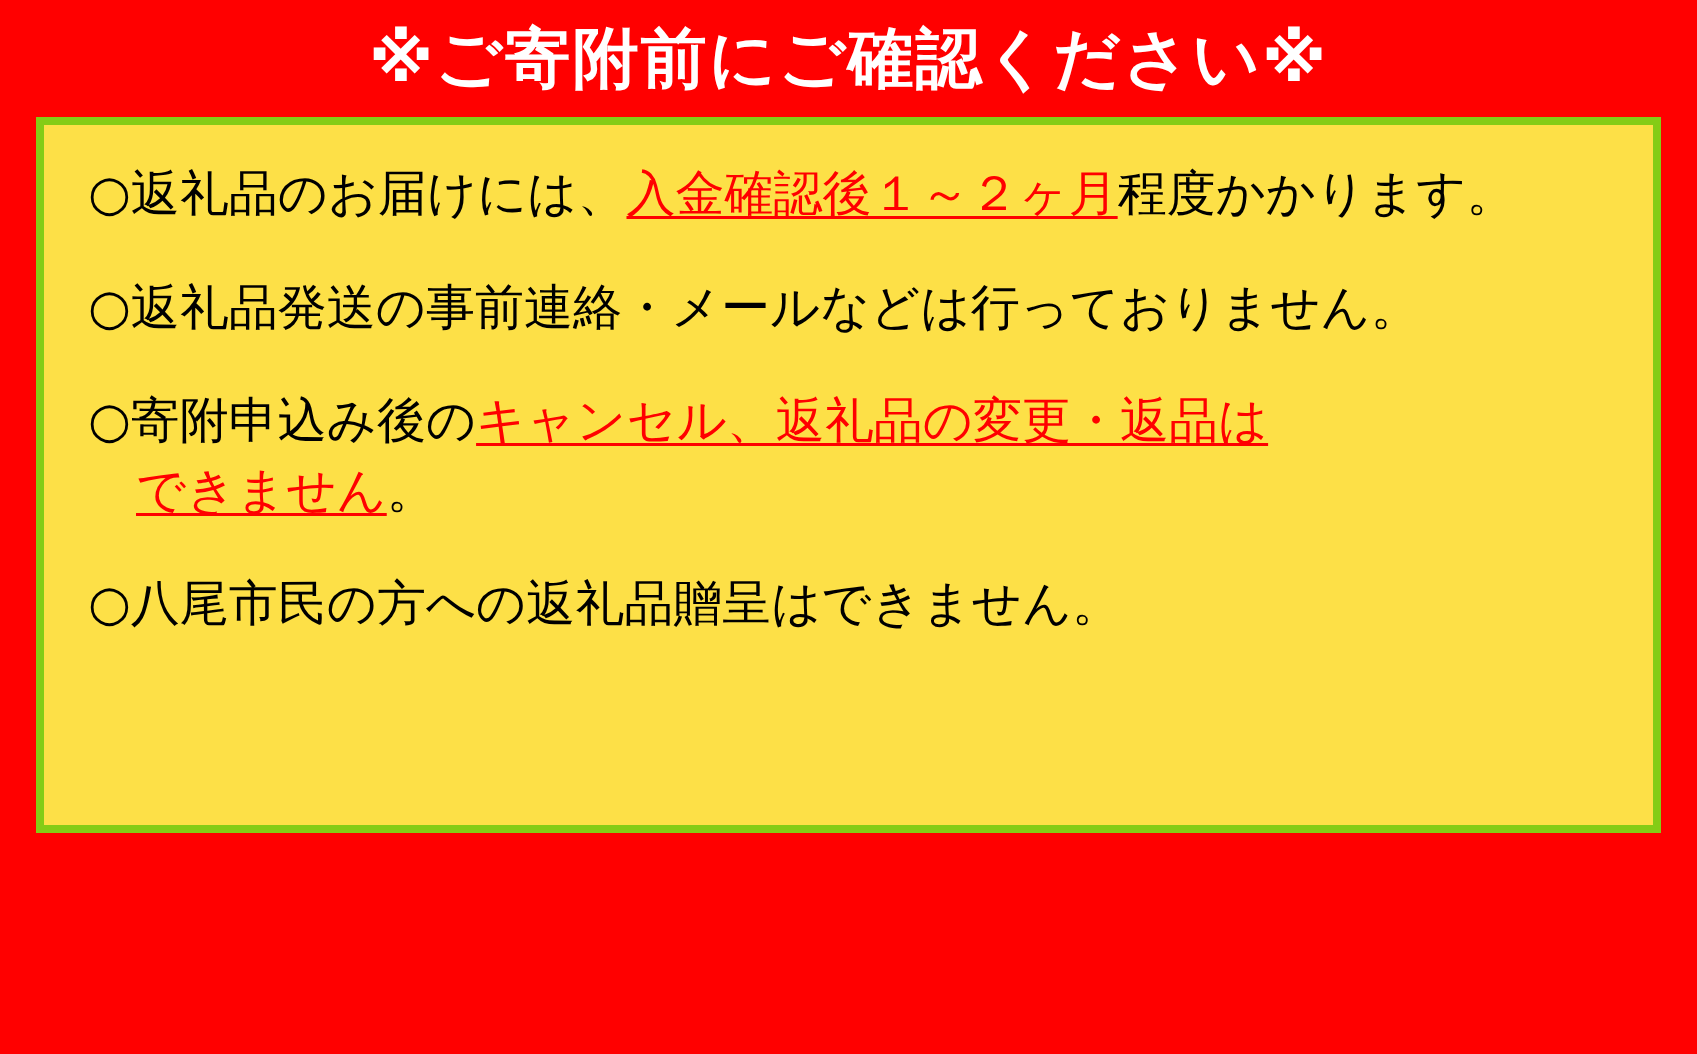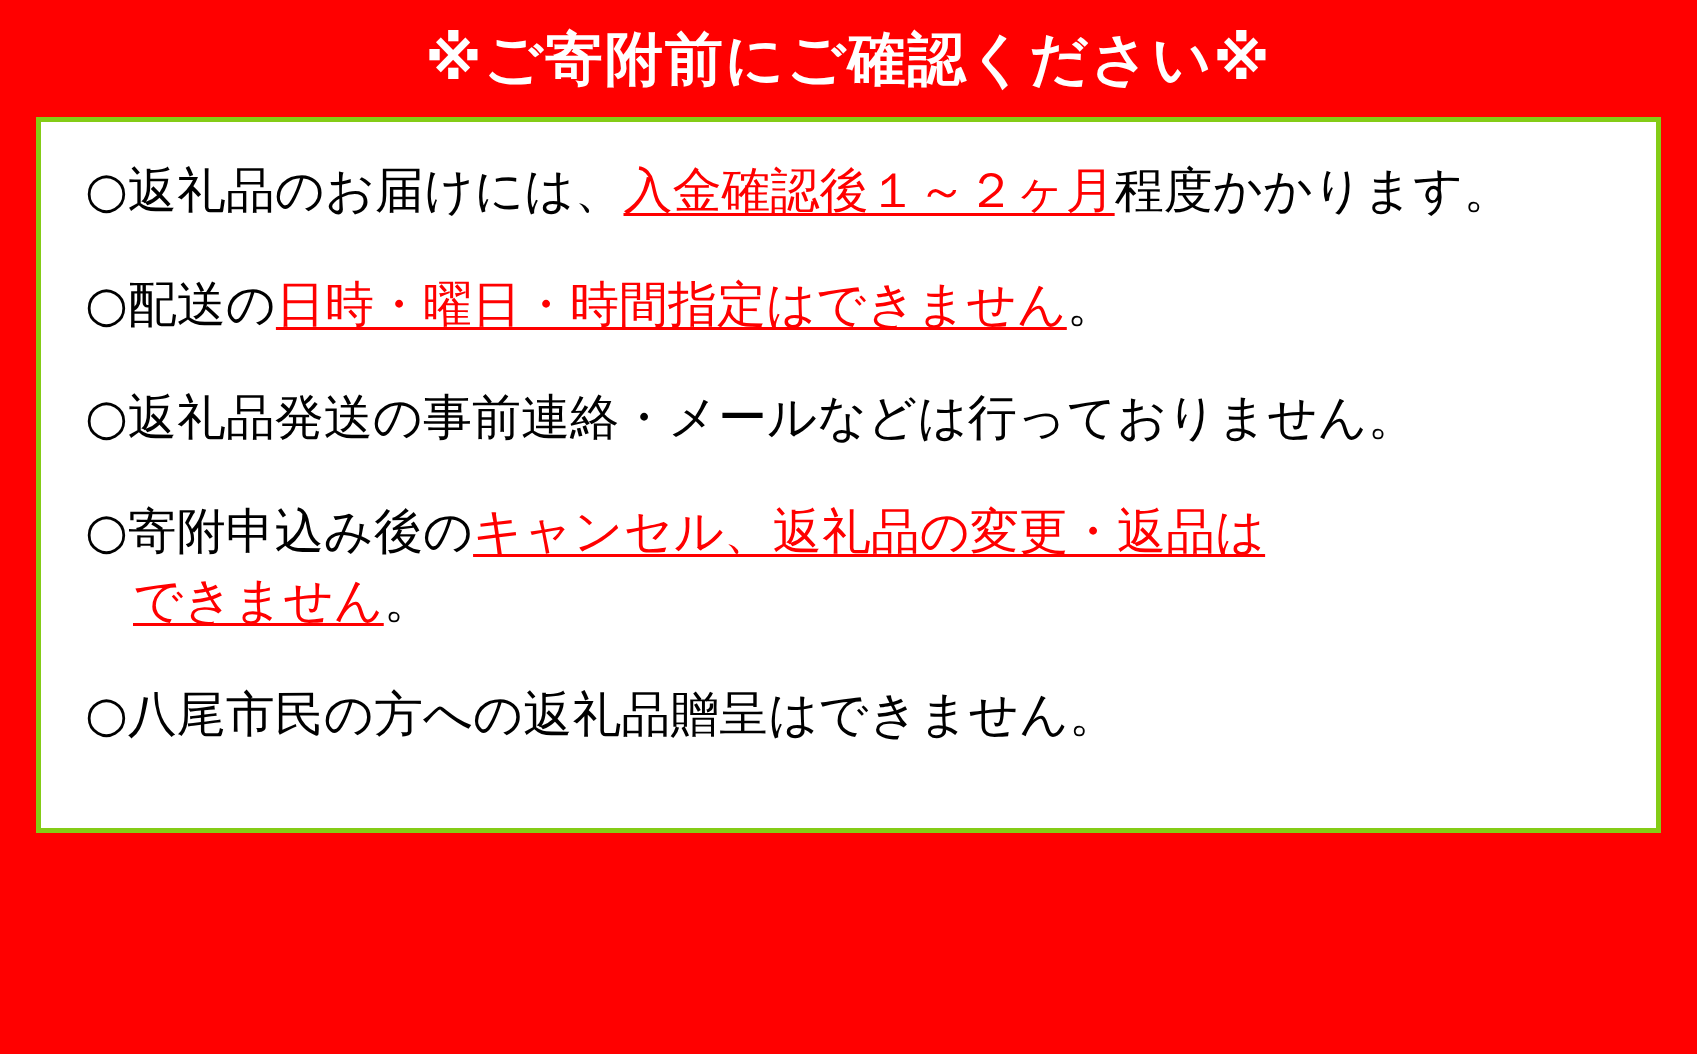--- a/index.html
+++ b/index.html
@@ -26,36 +26,36 @@
   .notice-title {
     box-sizing: border-box;
     width: 100%;
     height: 114px;
     display: flex;
     align-items: center;
     justify-content: center;
     color: #ffffff;
     font-family: "DejaVu Sans", sans-serif;
     font-weight: bold;
-    font-size: 58px;
+    font-size: 66px;
     line-height: 1;
     letter-spacing: 2px;
     white-space: nowrap;
     padding-top: 4px;
   }
 
   .notice-body {
     box-sizing: border-box;
     position: absolute;
     left: 36px;
     top: 117px;
     width: 1625px;
     height: 716px;
-    background: #ffffff;
-    border: 5px solid #84cc16;
+    background: #fde047;
+    border: 8px solid #84cc16;
     padding: 34px 44px 20px 44px;
     overflow: hidden;
   }
 
   .notice-list {
     list-style: none;
     margin: 0;
     padding: 0;
   }
 
@@ -93,20 +93,19 @@
 </head>
 <body>
 
 <div class="notice-banner">
 
   <div class="notice-title">※ご寄附前にご確認ください※</div>
 
   <div class="notice-body">
     <ul class="notice-list" id="notice-list">
         <li class="notice-item"><span class="item-line"><span>○返礼品のお届けには、</span><span class="hl">入金確認後１～２ヶ月</span><span>程度かかります。</span></span></li>
-        <li class="notice-item"><span class="item-line"><span>○配送の</span><span class="hl">日時・曜日・時間指定はできません</span><span>。</span></span></li>
         <li class="notice-item"><span class="item-line"><span>○返礼品発送の事前連絡・メールなどは行っておりません。</span></span></li>
         <li class="notice-item"><span class="item-line"><span>○寄附申込み後の</span><span class="hl">キャンセル、返礼品の変更・返品は</span></span><span class="item-line indent"><span class="hl">できません</span><span>。</span></span></li>
         <li class="notice-item"><span class="item-line"><span>○八尾市民の方への返礼品贈呈はできません。</span></span></li>
       </ul>
   </div>
 
 </div>
 
 </body></html>

